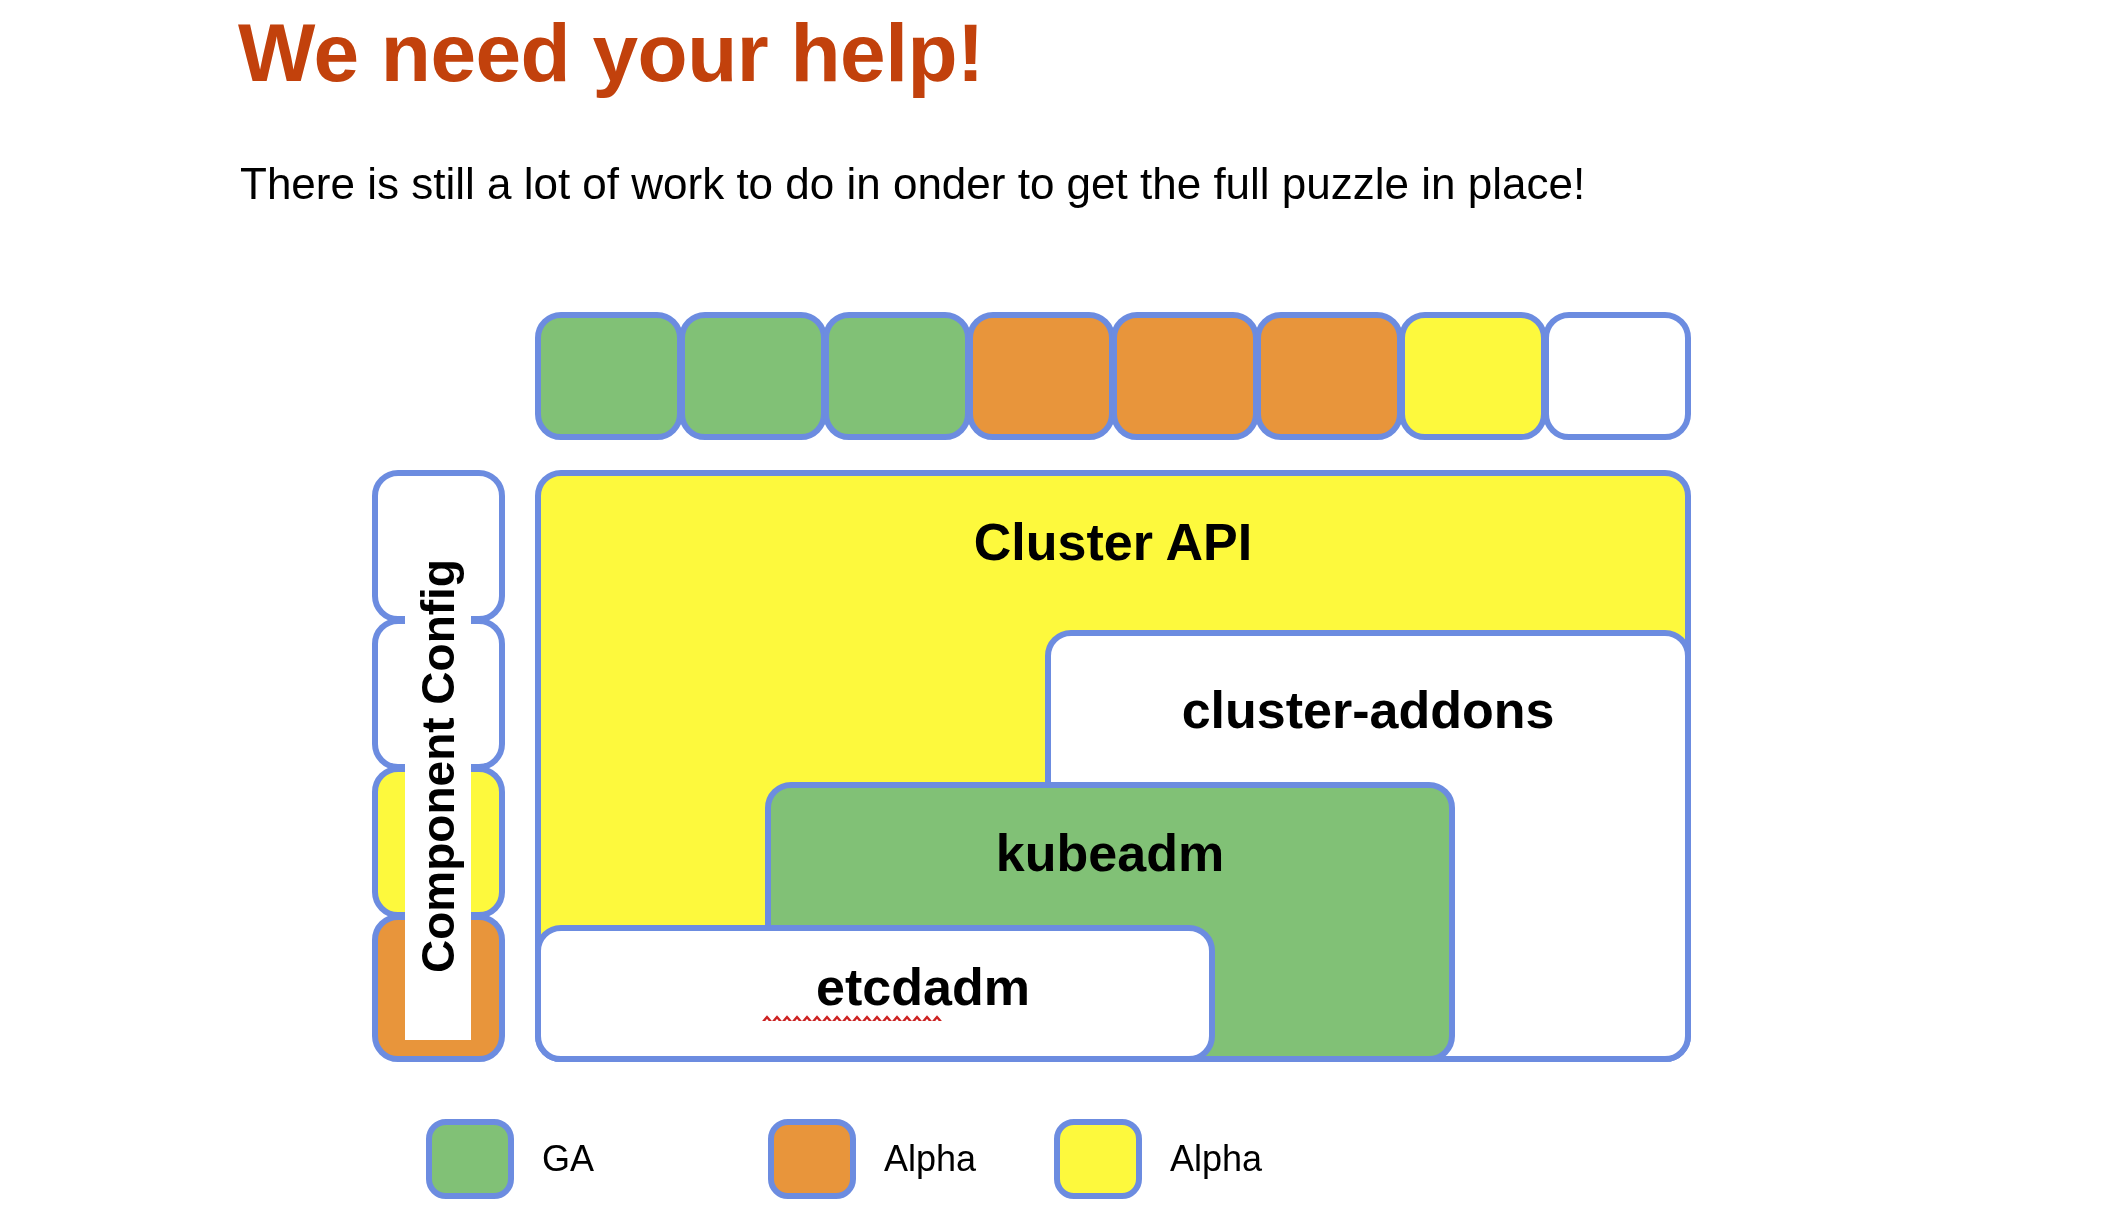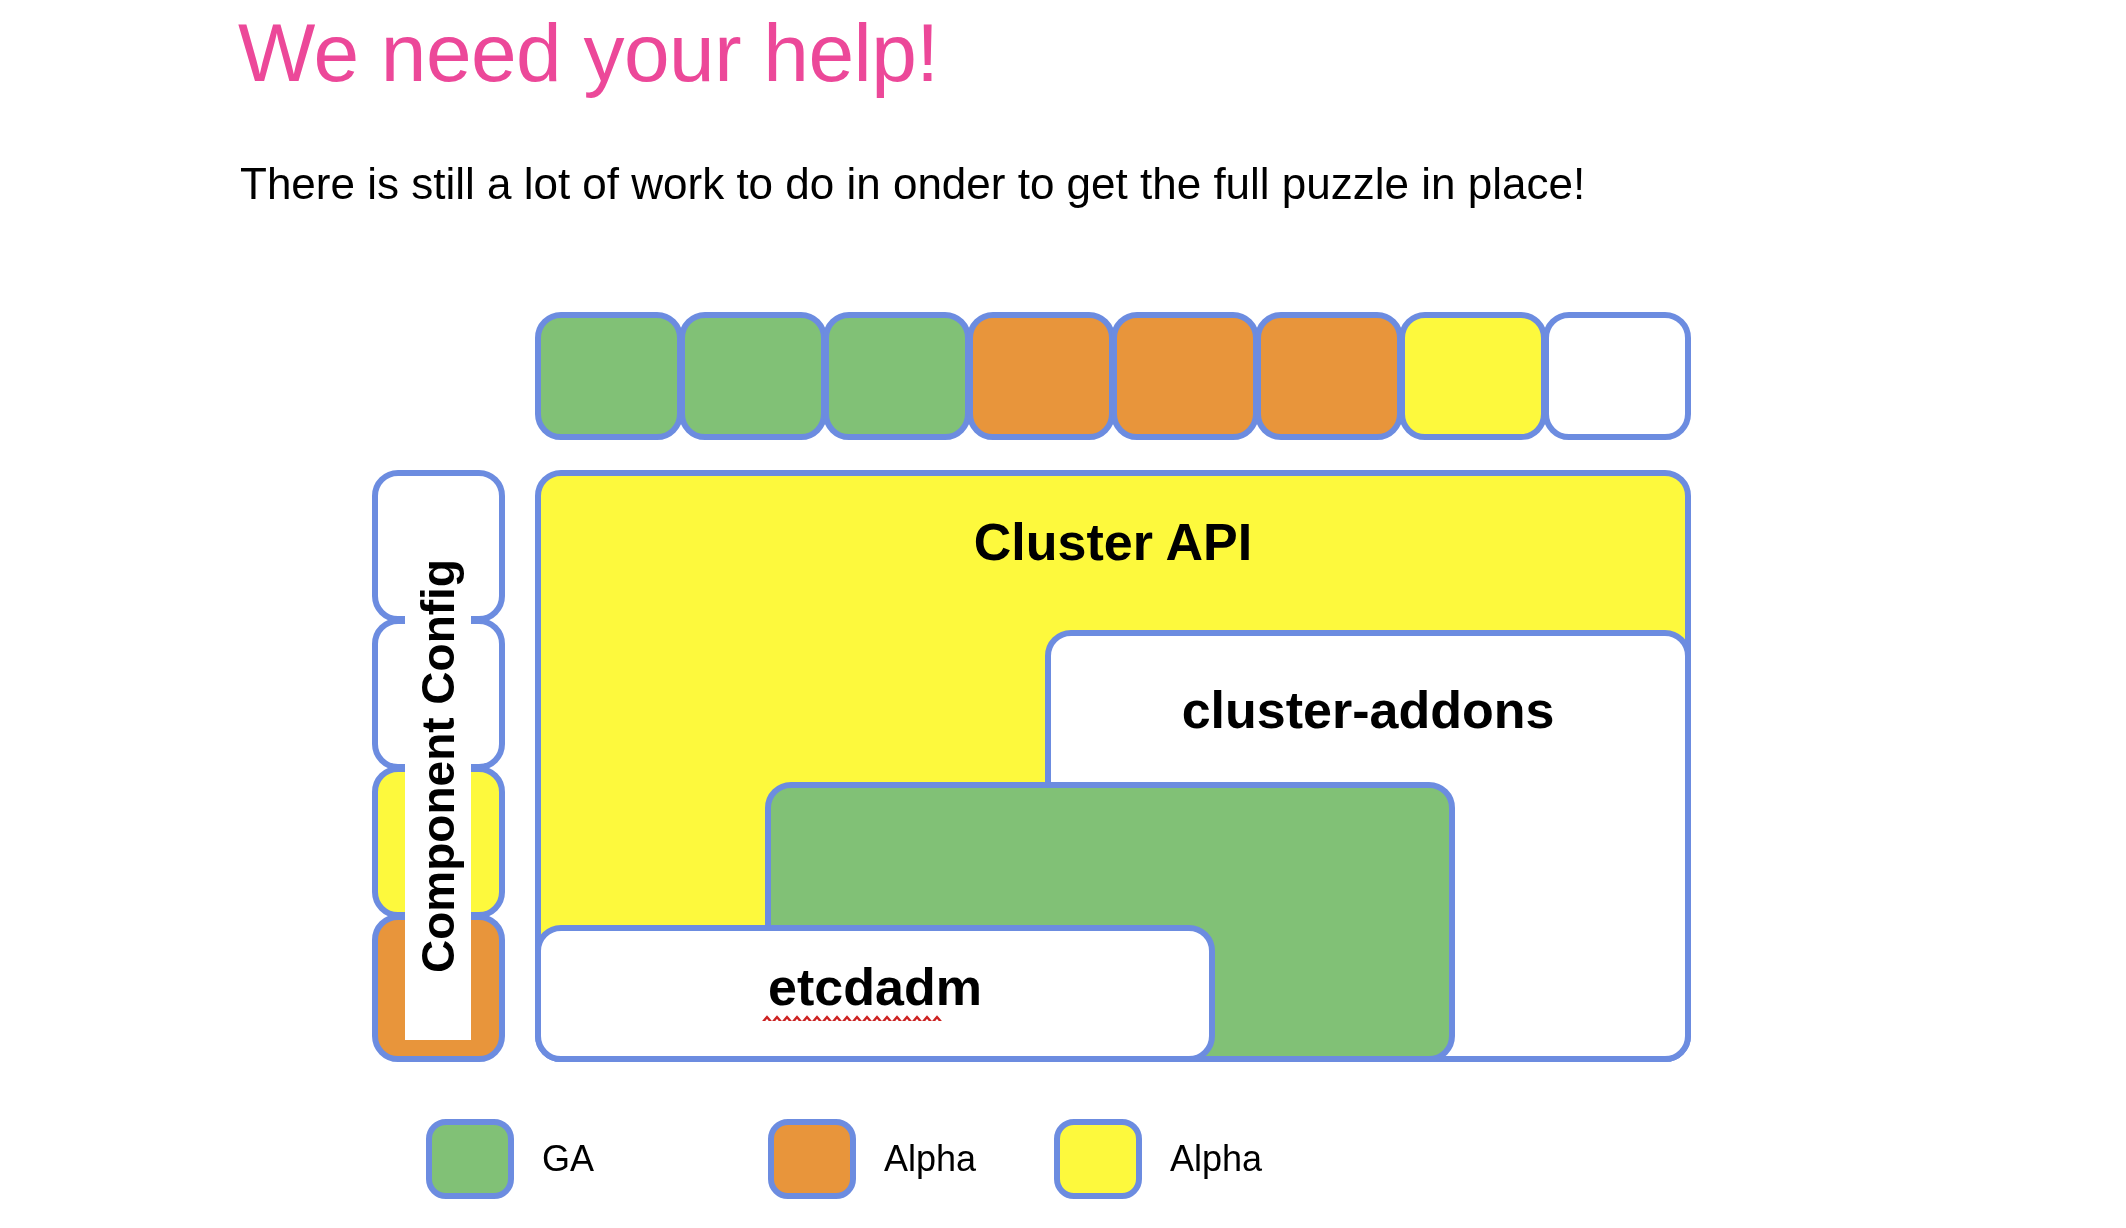--- a/index.html
+++ b/index.html
@@ -16,25 +16,25 @@
     font-family: "Liberation Sans", sans-serif;
     color: #000000;
   }
 
   
   #slide-title {
     position: absolute;
     left: 238px;
     top: 12px;
     font-size: 82px;
-    font-weight: 400;
+    font-weight: 700;
     line-height: 1.0;
     letter-spacing: -0.5px;
     white-space: nowrap;
-    color: #ec4899;
+    color: #c2410c;
   }
   #slide-subtitle {
     position: absolute;
     left: 240px;
     top: 160px;
     font-size: 44px;
     font-weight: 400;
     line-height: 1.1;
     white-space: nowrap;
     color: #000000;
@@ -165,23 +165,24 @@
     <span>Component Config</span>
   </div>
 
   <div class="box yellow" style="left:535px; top:470px; width:1156px; height:592px; z-index:1;"></div>
   <div class="box-label" style="left:535px; top:512px; width:1156px; font-size:52px; z-index:5;">Cluster API</div>
 
   <div class="box white" style="left:1045px; top:630px; width:646px; height:432px; z-index:2;"></div>
   <div class="box-label" style="left:1045px; top:680px; width:646px; font-size:52px; z-index:6;">cluster-addons</div>
 
   <div class="box green" style="left:765px; top:782px; width:690px; height:280px; z-index:3;"></div>
+  <div class="box-label" style="left:765px; top:823px; width:690px; font-size:52px; z-index:7;">kubeadm</div>
 
   <div class="box white" style="left:535px; top:925px; width:680px; height:137px; z-index:4;"></div>
-  <div class="box-label" style="left:535px; top:957px; width:680px; font-size:52px; z-index:8;">etcdadm</div>
+  <div class="box-label" style="left:535px; top:957px; width:680px; font-size:52px; z-index:8;padding-left:48px;">etcdadm</div>
 
   <div class="squiggle" style="left:762px; top:1011px; width:180px; z-index:9;">
     <svg width="180" height="10" viewBox="0 0 180 10" preserveAspectRatio="none" xmlns="http://www.w3.org/2000/svg">
       <path d="M0 8 L5 2 L10 8 L15 2 L20 8 L25 2 L30 8 L35 2 L40 8 L45 2
                L50 8 L55 2 L60 8 L65 2 L70 8 L75 2 L80 8 L85 2 L90 8 L95 2
                L100 8 L105 2 L110 8 L115 2 L120 8 L125 2 L130 8 L135 2
                L140 8 L145 2 L150 8 L155 2 L160 8 L165 2 L170 8 L175 2 L180 8" fill="none" stroke="#CC2222" stroke-width="2.4"></path>
     </svg>
   </div>
 

